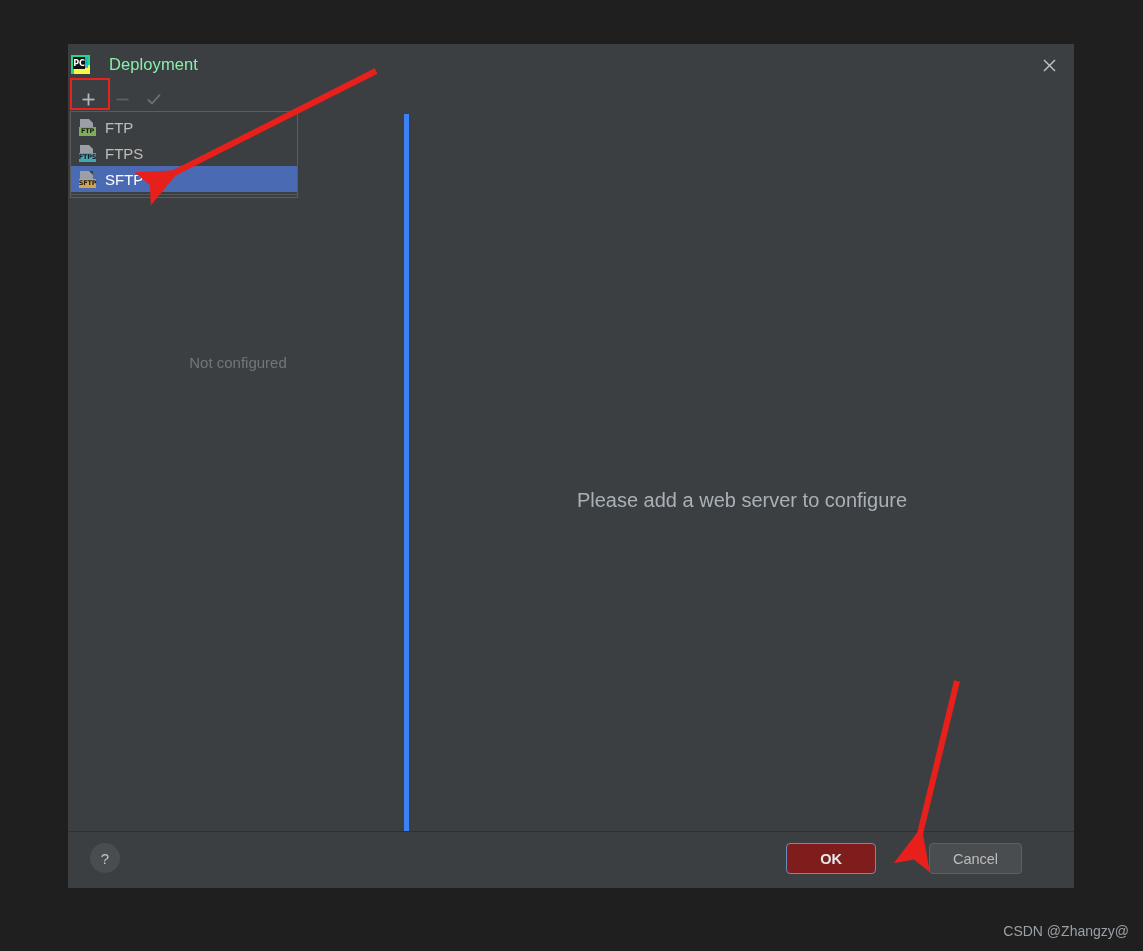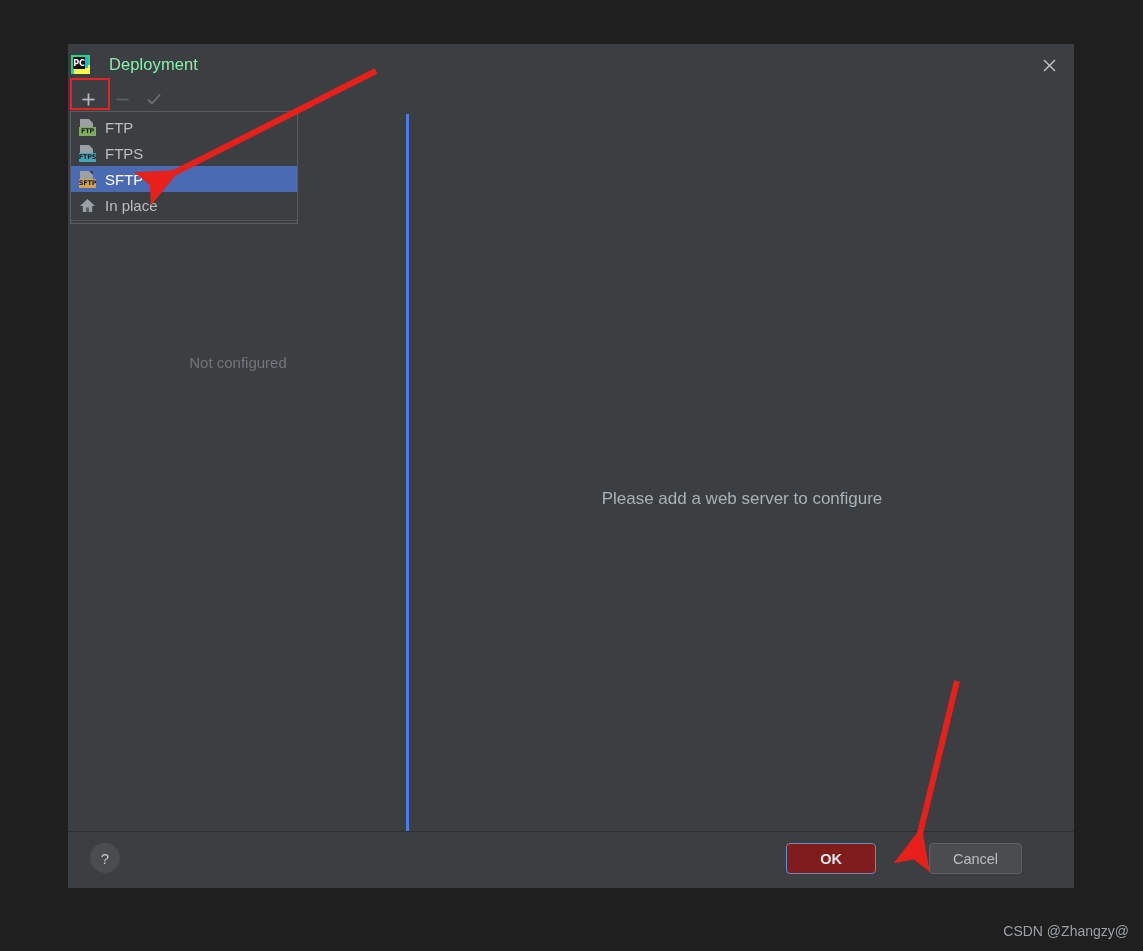--- a/index.html
+++ b/index.html
@@ -105,21 +105,21 @@
   }
 
   
   .left-pane {
     position: absolute;
     left: 0;
     top: 70px;
     width: 341px;
     height: 717px;
     background: #3c3f41;
-    border-right: 3px solid #3b82f6;
+    border-right: 5px solid #3b82f6;
     box-sizing: border-box;
     text-decoration: underline;
   }
 
   .not-configured {
     position: absolute;
     left: 0;
     top: 240px;
     width: 340px;
     text-align: center;
@@ -135,21 +135,21 @@
     height: 717px;
     background: #3c3f41;
   }
 
   .empty-msg {
     position: absolute;
     left: 0;
     top: 375px;
     width: 100%;
     text-align: center;
-    font-size: 17px;
+    font-size: 20px;
     color: #a9b1b8;
   }
 
   .pane-divider {
     position: absolute;
     left: 0;
     top: 787px;
     width: 100%;
     height: 1px;
     background: #2e3133;
@@ -385,29 +385,20 @@
 
     <div class="menu-item selected">
       <span class="mi-icon">
         <span class="doc"></span>
           <span class="badge badge-sftp">SFTP</span>
       </span>
       <span class="menu-label">SFTP</span>
     </div>
 
 
-    <div class="menu-item">
-      <span class="mi-icon">
-        <svg width="17" height="17" viewBox="0 0 17 17">
-          <path d="M8.5 2 L16 9 H13.2 V15 H3.8 V9 H1 Z" fill="#9aa0a6"></path>
-          <rect x="7" y="10.5" width="3" height="4.5" fill="#5a6066"></rect>
-        </svg>
-      </span>
-      <span class="menu-label">In place</span>
-    </div>
 
     <div class="menu-sep"></div>
 
   </div>
 
   <svg class="arrows" viewBox="0 0 1143 951">
     <defs>
       <marker id="ah" markerWidth="7" markerHeight="7" refX="2.6" refY="3.5" orient="auto" markerUnits="strokeWidth">
         <polygon points="0,3.5 7,0.4 5.6,3.5 7,6.6" fill="#e8201c"></polygon>
       </marker>

